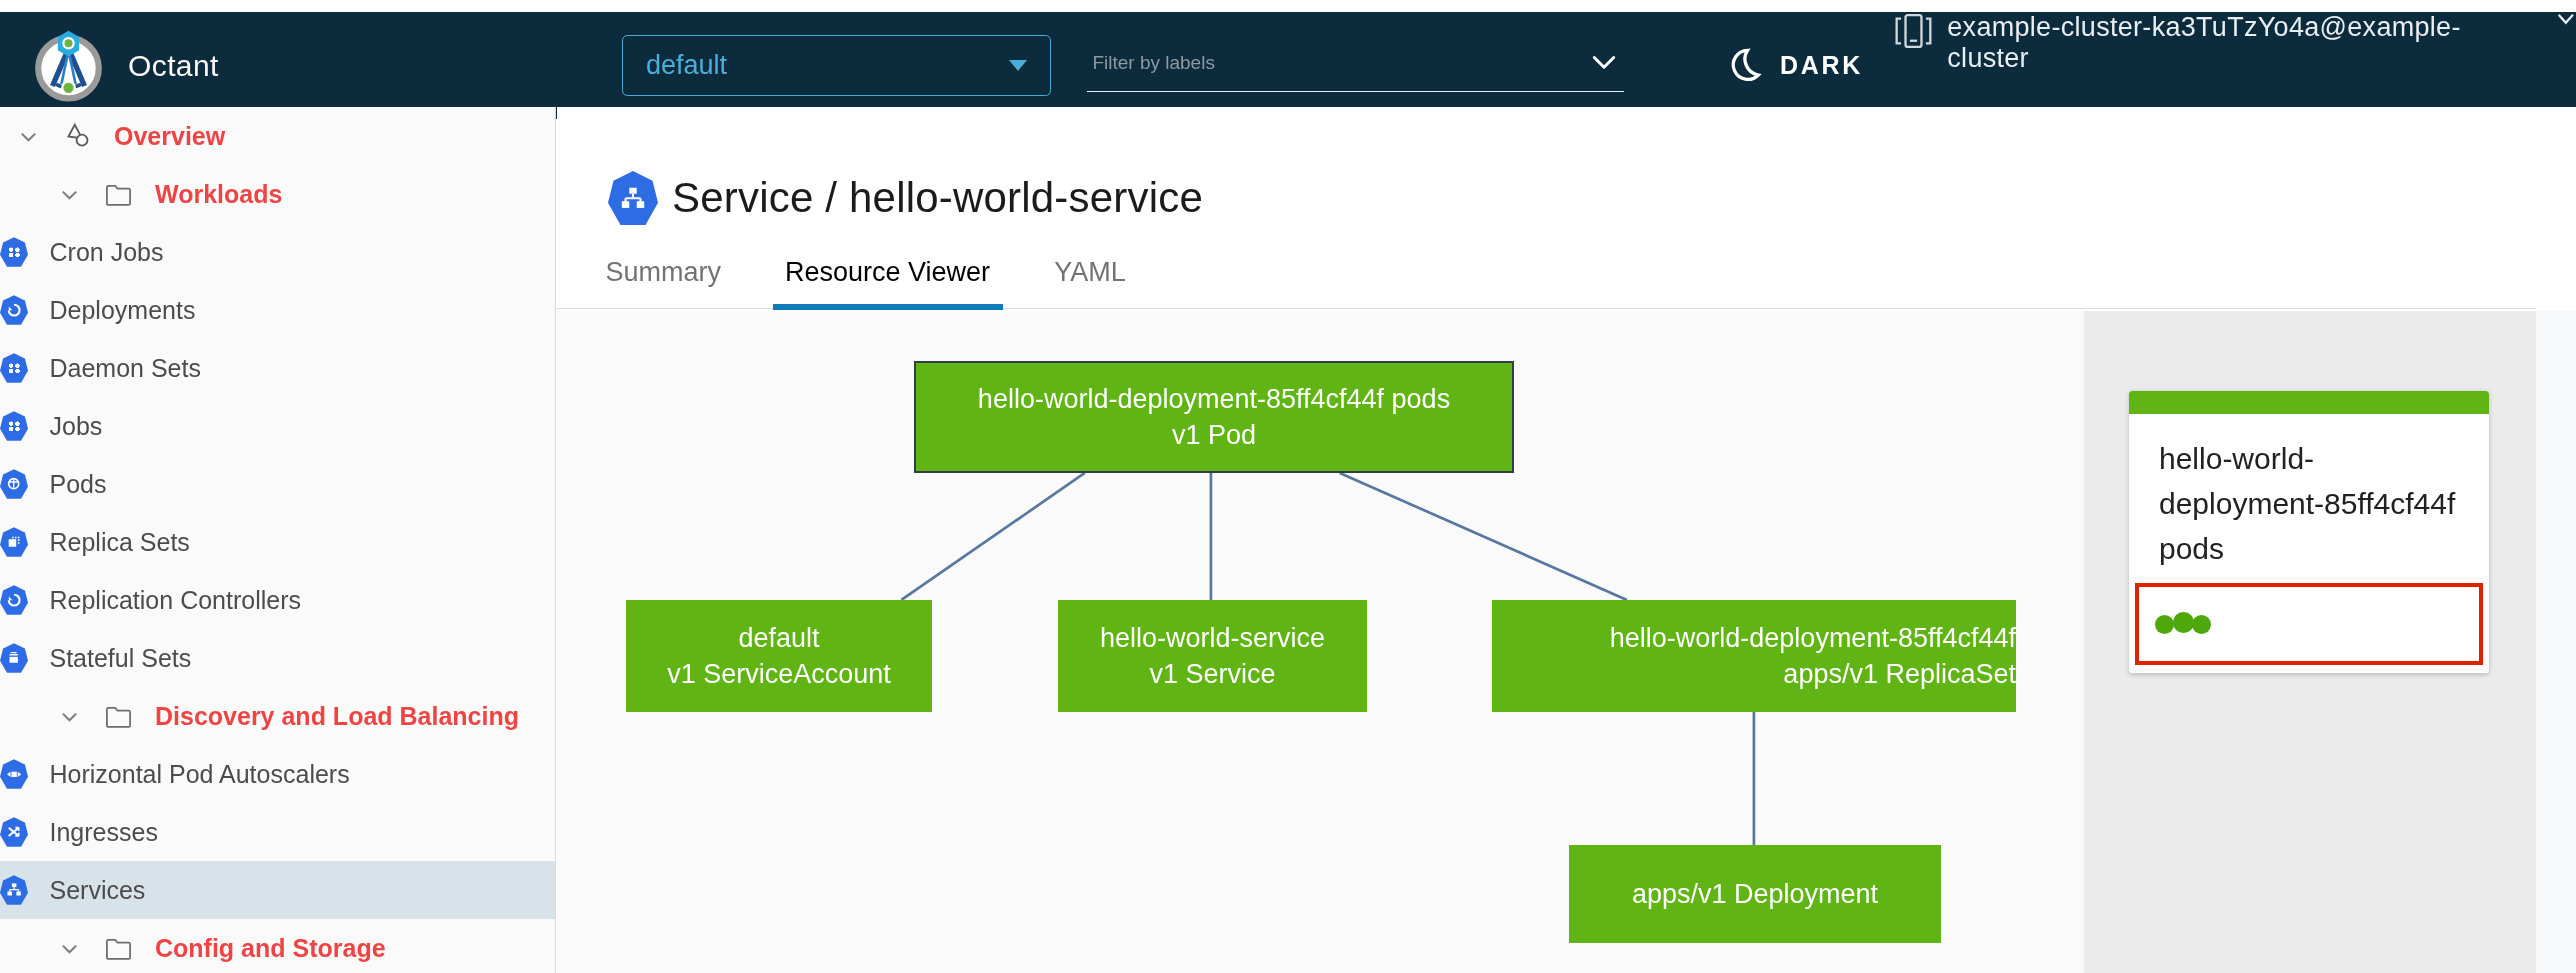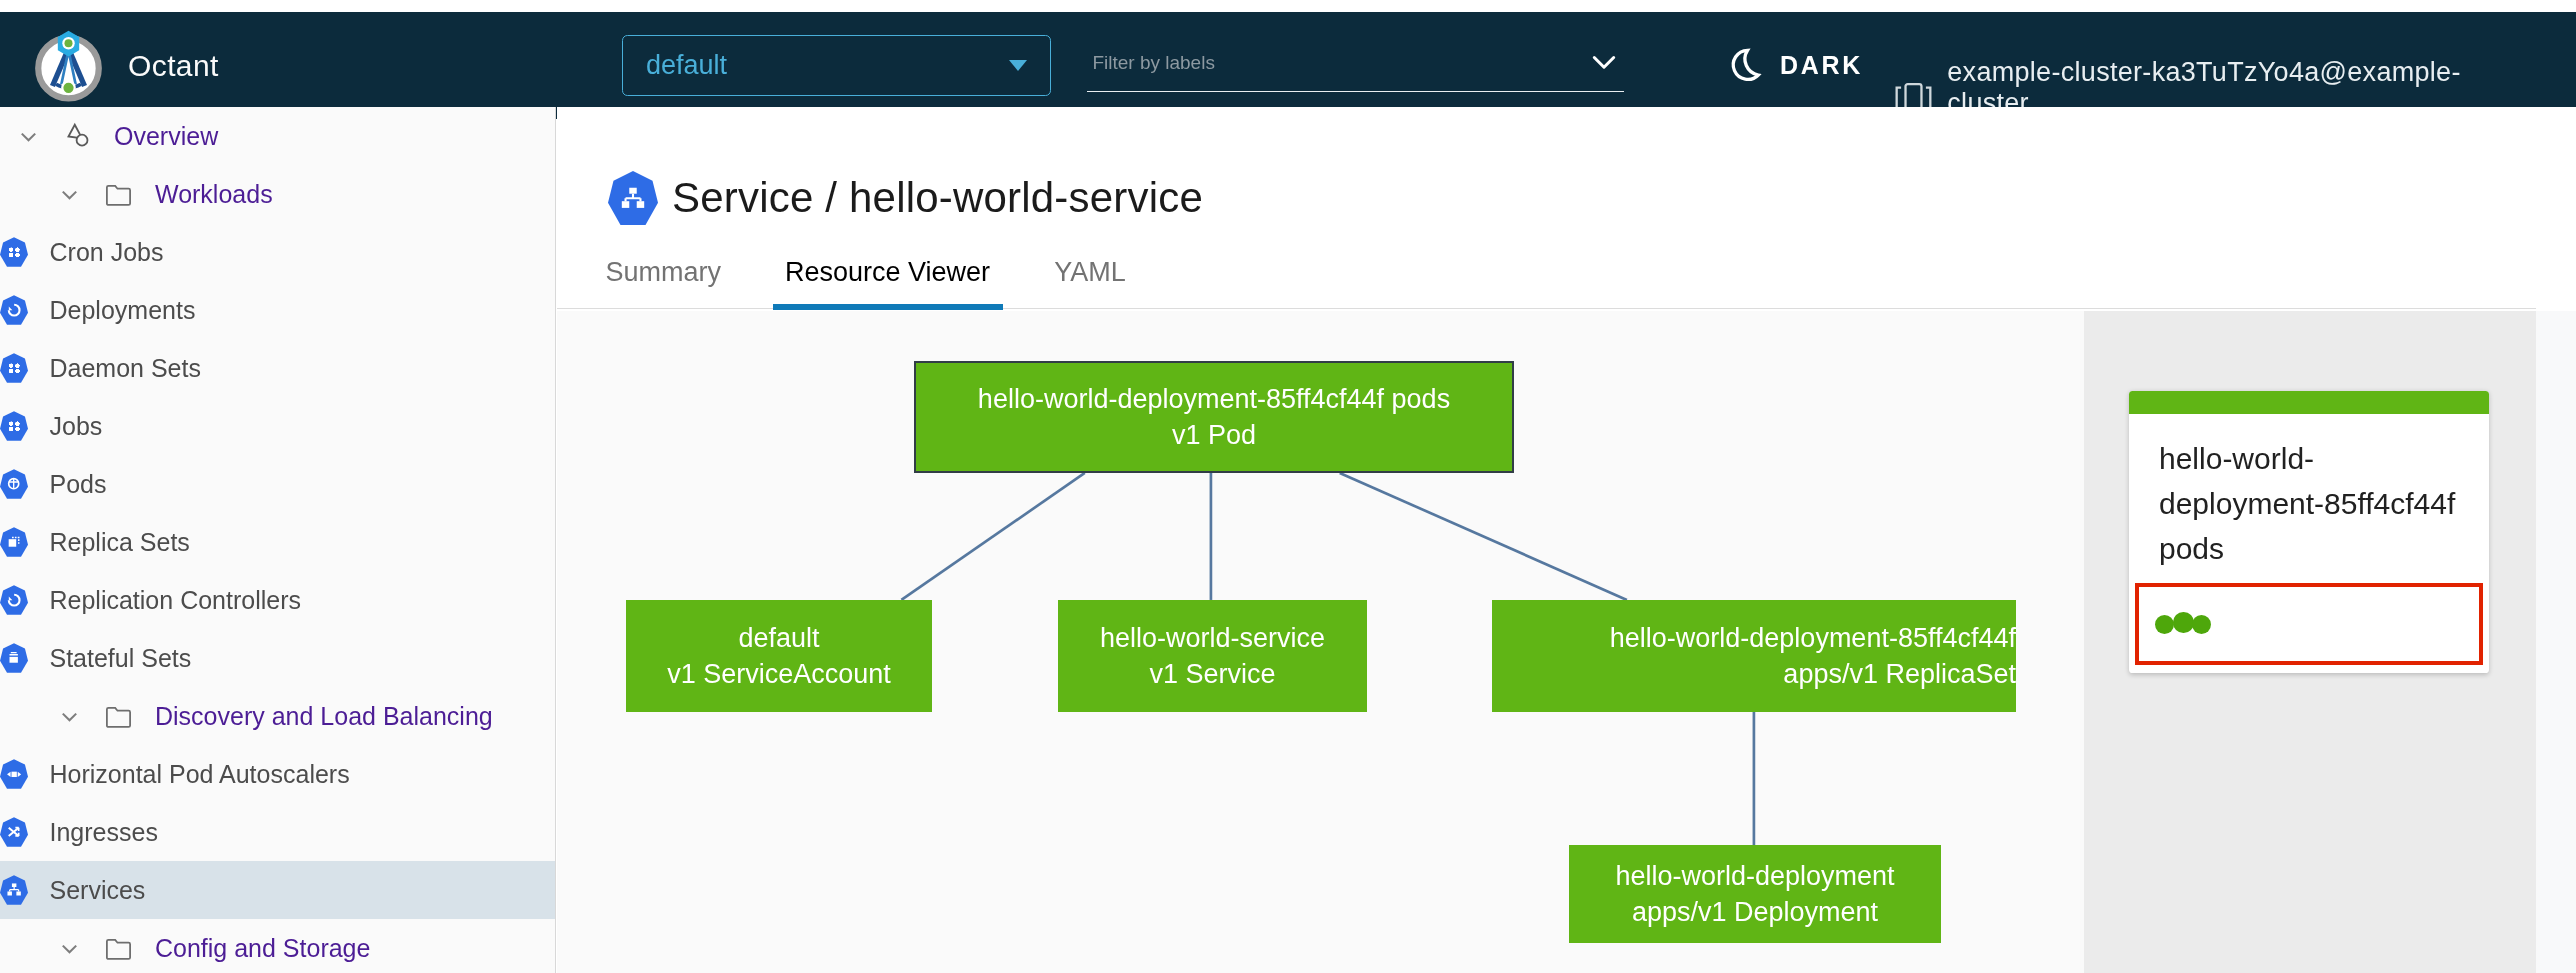--- a/index.html
+++ b/index.html
@@ -19,29 +19,29 @@
   .caret-down{width:0;height:0;border-left:9.8px solid transparent;border-right:9.8px solid transparent;
               border-top:11.6px solid #49afd9;}
 
   .filter{position:absolute;left:1087px;top:23px;width:537px;height:57px;border-bottom:1.8px solid #e9eef1;
           display:flex;align-items:center;padding:0 5.4px;}
   .filter-text{color:#8d99a1;font-size:19px;flex:1;}
 
   .theme-toggle{position:absolute;left:1726px;top:0;height:107px;display:flex;align-items:center;gap:16px;cursor:pointer;}
   .theme-label{color:#fff;font-size:25px;font-weight:600;letter-spacing:2.7px;}
 
-  .ctx{position:absolute;left:1894px;top:0;height:107px;display:flex;align-items:flex-end;gap:14.3px;cursor:pointer;}
+  .ctx{position:absolute;left:1894px;top:0;height:107px;display:flex;align-items:flex-start;gap:14.3px;cursor:pointer;}
   .ctx-label{color:#e8eef1;font-size:27px;font-weight:300;letter-spacing:0.3px;}
 
   
   .sidebar{position:absolute;left:0;top:107px;width:556px;height:866px;background:#fafafa;
            border-right:0.9px solid #d8d8d8;overflow:hidden;}
   .srow{height:58px;display:flex;align-items:center;cursor:pointer;color:#4a4a4a;}
   .srow .slabel{font-size:25px;color:#4c4c4c;white-space:nowrap;}
-  .srow.strong .slabel{font-weight:400;color:#4c1d95;}
+  .srow.strong .slabel{font-weight:700;color:#ef4444;}
   .lvl0{padding-left:16px;}
   .lvl1{padding-left:57px;}
   .lvl2{}
   .chev{width:25px;height:25px;margin-right:21.5px;flex:0 0 auto;display:flex;align-items:center;justify-content:center;}
   .sic{width:30px;height:30px;margin-right:21.5px;flex:0 0 auto;display:flex;align-items:center;justify-content:center;}
   .selected-row{background:#d8e2e9;}
 
   .kbadge{width:28px;height:29.5px;background:#2e6ce6;flex:0 0 auto;margin-right:21.5px;
           clip-path:polygon(50% 0,89% 18%,100% 59%,75% 100%,25% 100%,0 59%,11% 18%);
           display:flex;align-items:center;justify-content:center;}
@@ -333,21 +333,20 @@
         </div>
         <div class="gnode" style="left:501px;top:289px;width:309px;height:112px;">
           <div>hello-world-service</div>
           <div>v1 Service</div>
         </div>
         <div class="gnode" style="left:935px;top:289px;width:524px;height:112px;align-items:flex-end;">
           <div>hello-world-deployment-85ff4cf44f</div>
           <div>apps/v1 ReplicaSet</div>
         </div>
         <div class="gnode" style="left:1012px;top:534px;width:372px;height:98px;">
-          <div>hello-world-deployment</div>
           <div>apps/v1 Deployment</div>
         </div>
       </div>
 
       <div class="panel">
         <div class="card">
           <div class="card-strip"></div>
           <div class="card-title">hello-world-deployment-85ff4cf44f pods</div>
           <div class="pods-box">
             <div class="dots" id="podDots">

